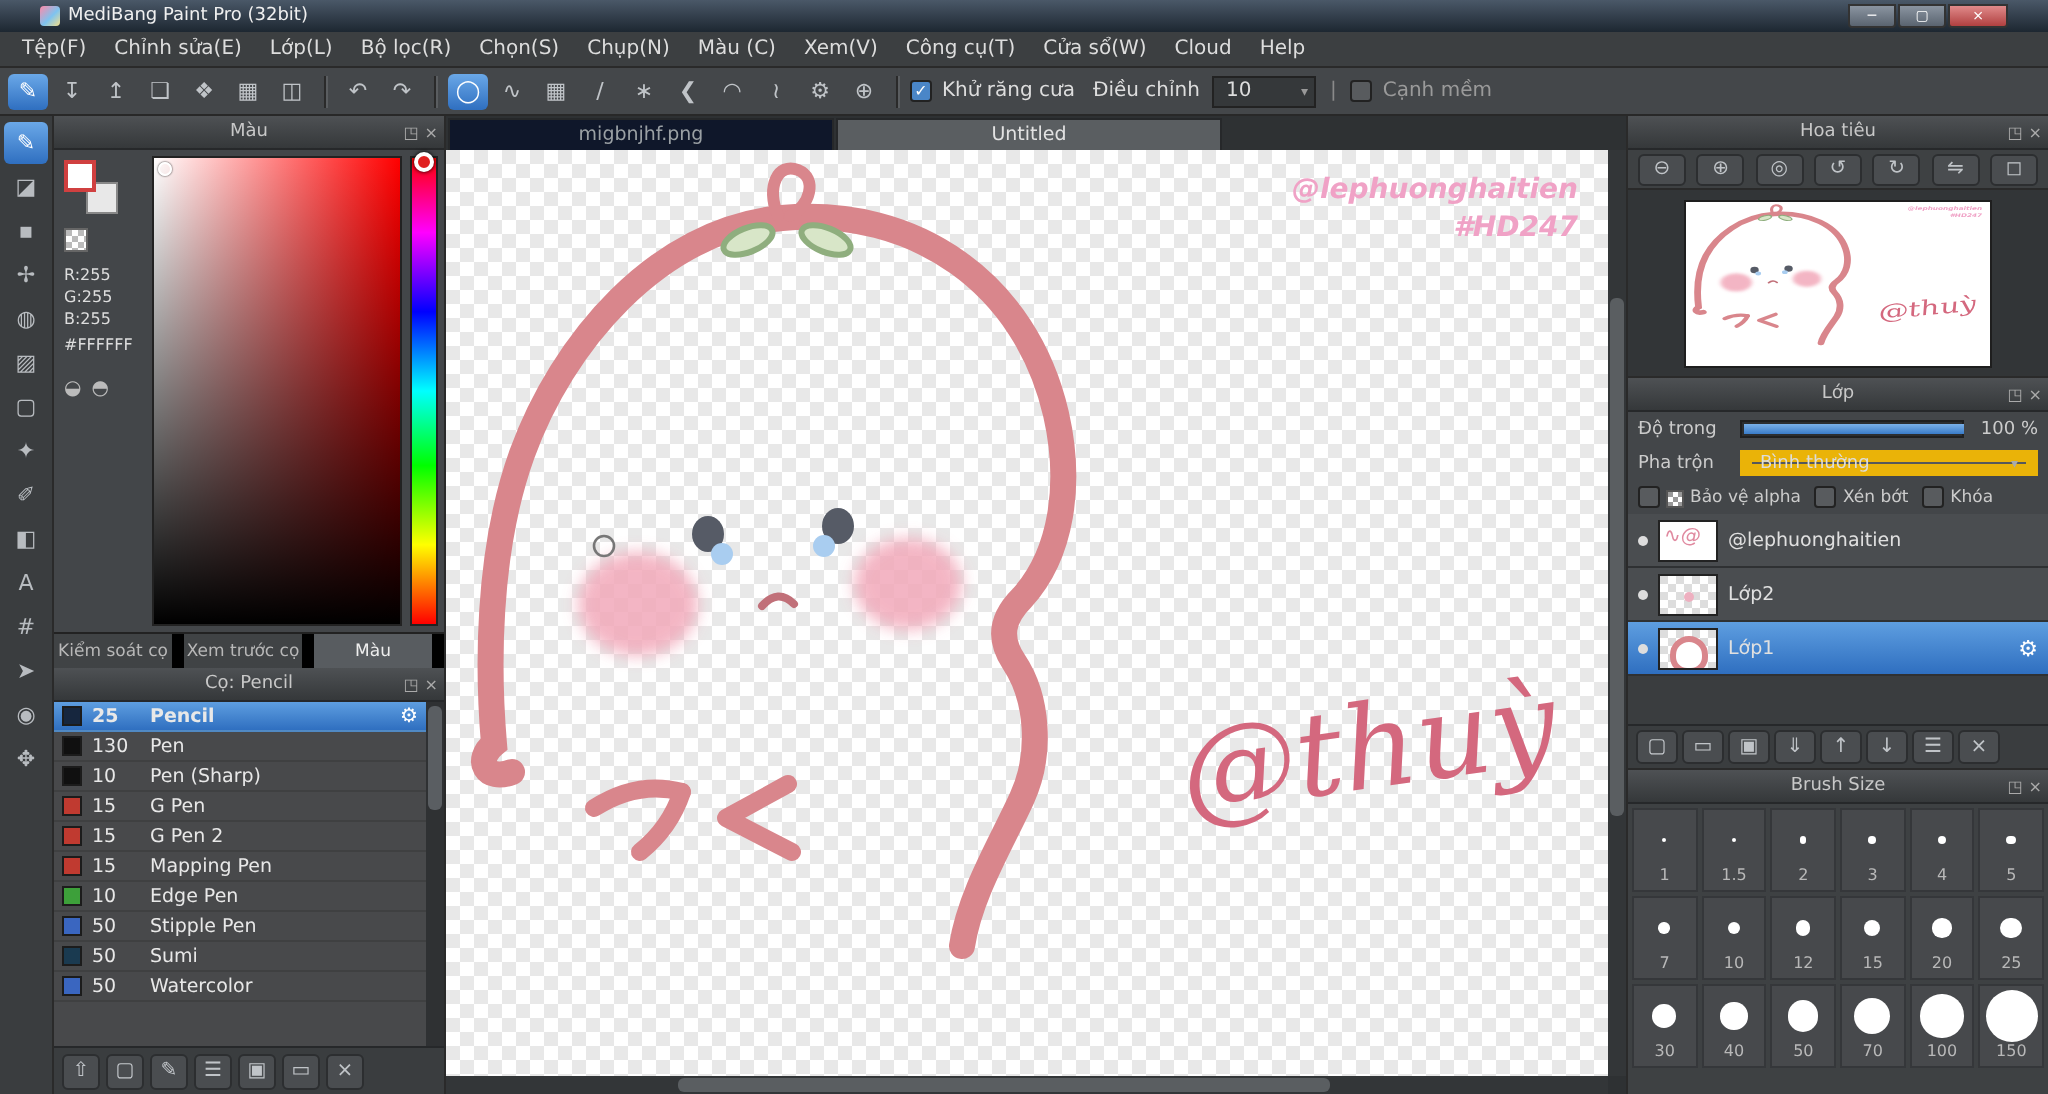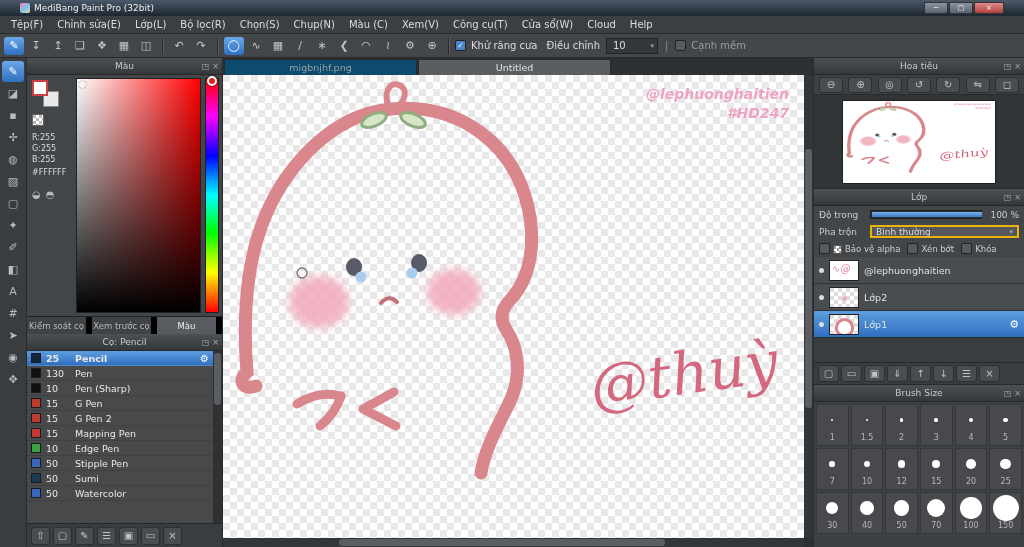--- a/index.html
+++ b/index.html
@@ -73,21 +73,21 @@
 .brush-gear{display:none;color:#fff;font-size:10px;flex:none;}
 .brush-row.active .brush-gear{display:block;}
 .list-scrollbar{position:absolute;right:0;top:0;bottom:0;width:9px;background:#2f3133;}
 .list-thumbbar{position:absolute;right:1px;top:2px;width:7px;height:52px;background:#5a5e62;border-radius:3px;}
 .left-bottombar{height:24px;background:#3a3d3f;border-top:1px solid #26282a;display:flex;align-items:center;gap:3px;padding:0 4px;flex:none;}
 .bb-icon{width:19px;height:18px;background:#4a4d50;border:1px solid #2c2e30;border-radius:3px;color:#c0c4c8;font-size:10px;display:flex;align-items:center;justify-content:center;flex:none;}
 
 
 .canvascol{flex:1;display:flex;flex-direction:column;min-width:0;background:#515456;}
 .doc-tabs{height:17px;background:#2e3133;display:flex;align-items:flex-end;gap:1px;padding:1px 1px 0;flex:none;}
-.doc-tab{width:193px;height:16px;background:#0c4a6e;color:#9aa0a4;display:flex;align-items:center;justify-content:center;font-size:9.5px;border:1px solid #26282a;border-bottom:none;}
+.doc-tab{width:193px;height:16px;background:#0f172a;color:#9aa0a4;display:flex;align-items:center;justify-content:center;font-size:9.5px;border:1px solid #26282a;border-bottom:none;}
 .doc-tab.active{background:#5a5e61;color:#e2e2e2;}
 .canvas-wrap{flex:1;position:relative;min-height:0;}
 .canvas{position:absolute;left:0;top:0;right:9px;bottom:9px;background:conic-gradient(#fff 0 25%,#e8e8e8 0 50%,#fff 0 75%,#e8e8e8 0);background-size:14px 14px;overflow:hidden;}
 .canvas svg.art{width:100%;height:100%;display:block;}
 .art .wm1,.art .wm2{font-size:14px;fill:#f0a2c6;font-style:italic;font-weight:bold;font-family:"DejaVu Sans",sans-serif;}
 .art .sig{font-size:58px;fill:#d4687e;font-style:italic;font-family:"DejaVu Serif","Liberation Serif",serif;}
 .scroll-v{position:absolute;top:0;right:0;bottom:9px;width:9px;background:#333638;}
 .scroll-v .sthumb{position:absolute;left:1px;right:1px;top:16%;height:56%;background:#5a5e61;border-radius:3px;}
 .scroll-h{position:absolute;left:0;right:9px;bottom:0;height:9px;background:#333638;}
 .scroll-h .sthumb{position:absolute;top:1px;bottom:1px;left:20%;width:56%;background:#5a5e61;border-radius:3px;}
@@ -101,21 +101,21 @@
 .nav-thumb-area{flex:1;background:#323537;display:flex;align-items:center;justify-content:center;min-height:0;}
 .nav-thumb{width:152px;height:82px;background:#fff;box-shadow:0 0 0 1px #1e1e1e;position:relative;overflow:hidden;}
 .nav-thumb svg{width:100%;height:100%;display:block;}
 
 .layer-panel{height:196px;display:flex;flex-direction:column;border-top:1px solid #2a2a2a;flex:none;}
 .lp-row{height:17px;display:flex;align-items:center;padding:0 5px;gap:5px;font-size:9px;color:#ccc;flex:none;justify-content:center;}
 .lp-label{width:46px;flex:none;}
 .slider{flex:1;height:9px;background:#2c2e30;border:1px solid #1f1f1f;position:relative;}
 .slider-fill{position:absolute;top:1px;left:1px;bottom:1px;width:100%;background:linear-gradient(#7ab0e8,#3a7cc8);}
 .lp-value{width:32px;text-align:right;flex:none;}
-.select{flex:1;height:13px;background:#55585b;border:2px solid #eab308;display:flex;align-items:center;padding:0 4px;color:#ddd;font-size:9px;}
+.select{flex:1;height:13px;background:#55585b;border:6px solid #eab308;display:flex;align-items:center;padding:0 4px;color:#ddd;font-size:9px;}
 .select .arrow{margin-left:auto;font-size:7px;color:#aaa;}
 .lp-checks{height:17px;display:flex;align-items:center;gap:7px;padding:0 5px;font-size:8.5px;color:#ccc;flex:none;}
 .lp-checks .grp{display:flex;align-items:flex-end;gap:3px;white-space:nowrap;}
 .alpha-chip{width:9px;height:9px;background:conic-gradient(#fff 0 25%,#999 0 50%,#fff 0 75%,#999 0);background-size:5px 5px;border:1px solid #555;flex:none;}
 .layer-list{flex:1;background:#3a3d3f;overflow:hidden;min-height:0;}
 .layer-row{height:27px;display:flex;align-items:center;gap:5px;padding:0 5px;border-bottom:1px solid #2f3133;background:#4a4d50;font-size:9.5px;color:#e0e0e0;}
 .layer-row.active{background:linear-gradient(#5e9ee0,#2f6fc0);}
 .eye-dot{width:5px;height:5px;border-radius:50%;background:#ddd;flex:none;}
 .layer-thumb{width:30px;height:21px;border:1px solid #222;background:#fff;flex:none;position:relative;overflow:hidden;}
 .layer-thumb.t-blank,.layer-thumb.t-chara{background:conic-gradient(#fff 0 25%,#ddd 0 50%,#fff 0 75%,#ddd 0);background-size:8px 8px;}

